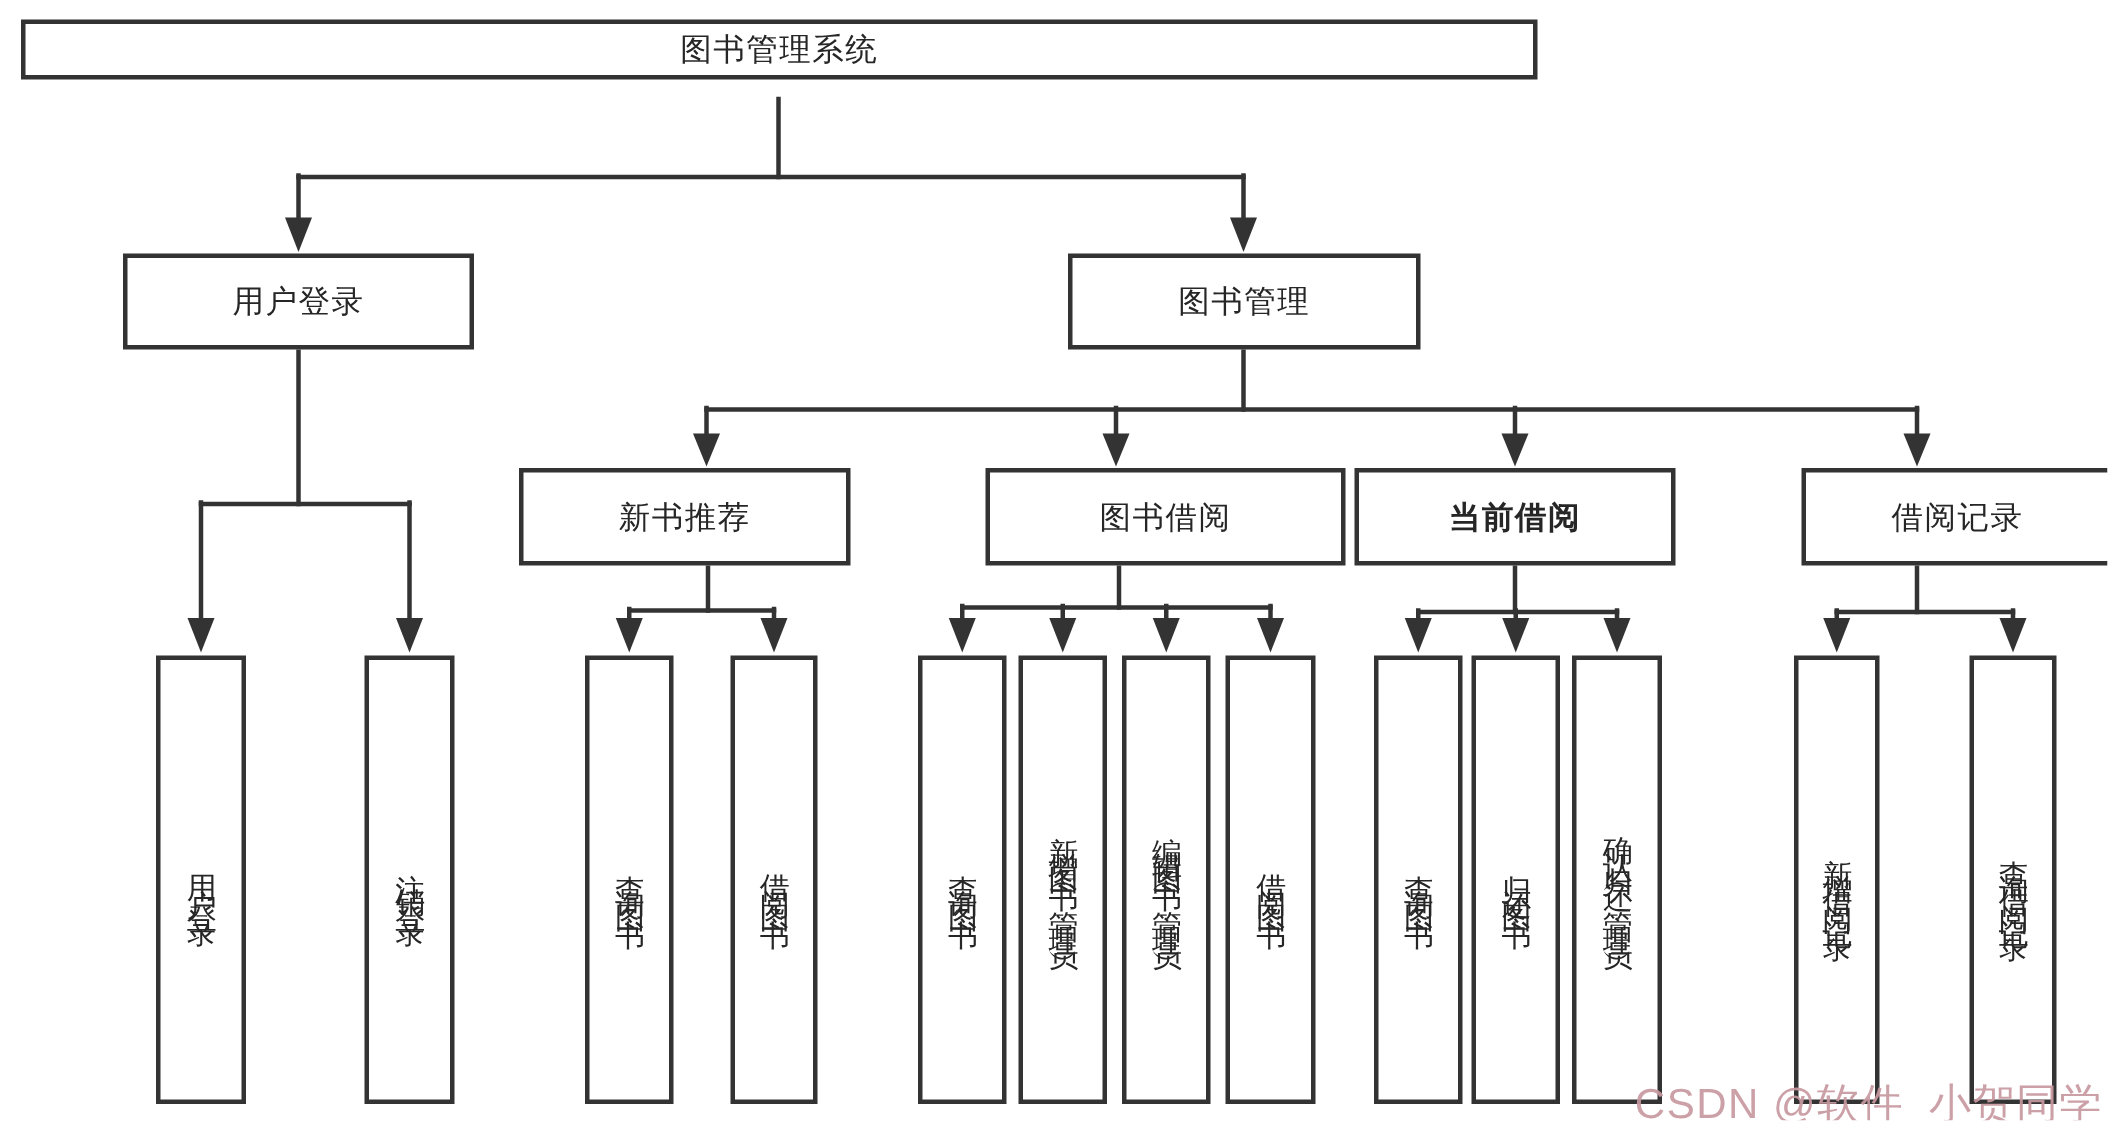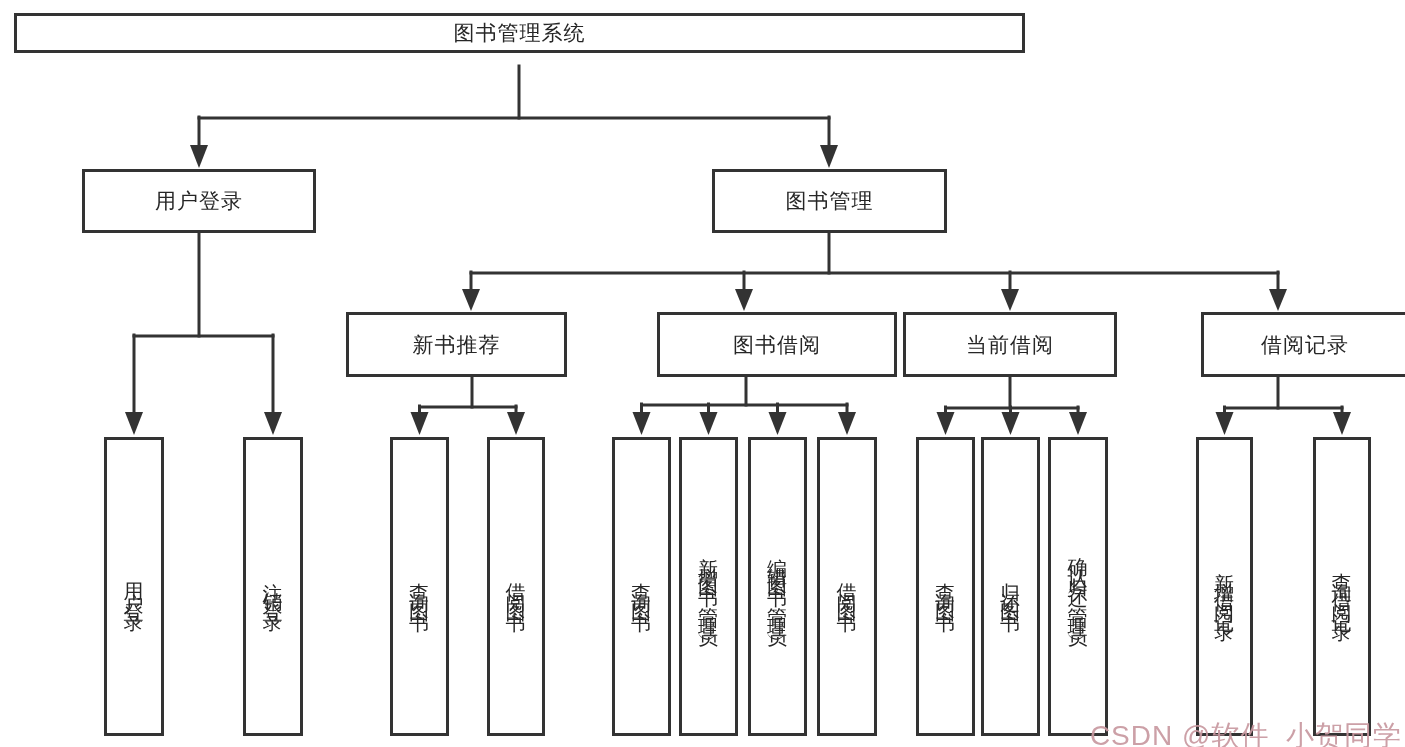--- a/index.html
+++ b/index.html
@@ -121,21 +121,21 @@
     </g>
   </svg>
 
   <div class="node" style="left:14px;top:13px;width:1011px;height:40px;">图书管理系统</div>
 
   <div class="node" style="left:82px;top:169px;width:234px;height:64px;">用户登录</div>
   <div class="node" style="left:712px;top:169px;width:235px;height:64px;">图书管理</div>
 
   <div class="node" style="left:346px;top:312px;width:221px;height:65px;">新书推荐</div>
   <div class="node" style="left:637px;top:312px;width:240px;height:65px;margin-left:20px;">图书借阅</div>
-  <div class="node" style="left:903px;top:312px;width:214px;height:65px;">当前借阅</div>
+  <div class="node" style="left:903px;top:312px;width:214px;height:65px;font-weight:bold;">当前借阅</div>
   <div class="node" style="left:1174px;top:312px;width:208px;height:65px;margin-left:27px;">借阅记录</div>
 
   <div class="node leaf" style="left:104px;width:60px;">用户登录</div>
   <div class="node leaf" style="left:243px;width:60px;">注销登录</div>
 
   <div class="node leaf" style="left:390px;width:59px;">查询图书</div>
   <div class="node leaf" style="left:487px;width:58px;">借阅图书</div>
 
   <div class="node leaf" style="left:612px;width:59px;">查询图书</div>
   <div class="node leaf" style="left:679px;width:59px;">新增图书（管理员）</div>

